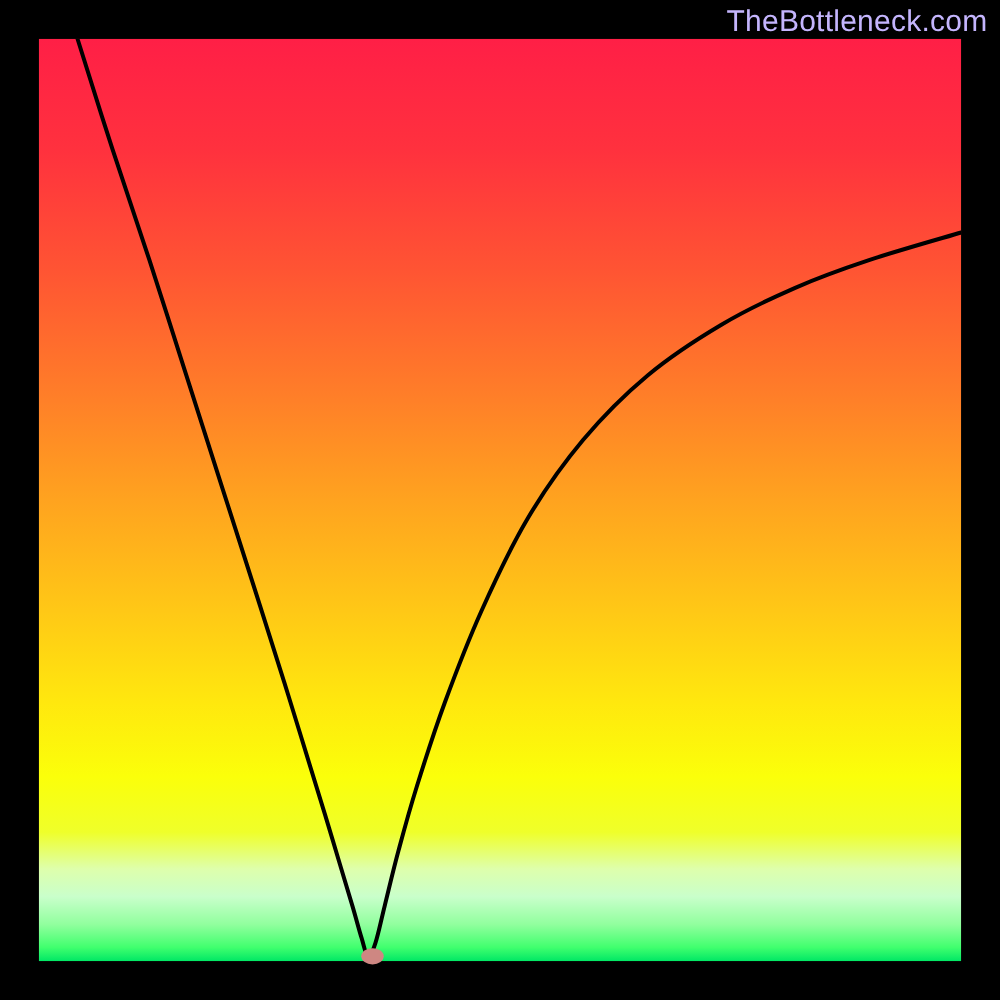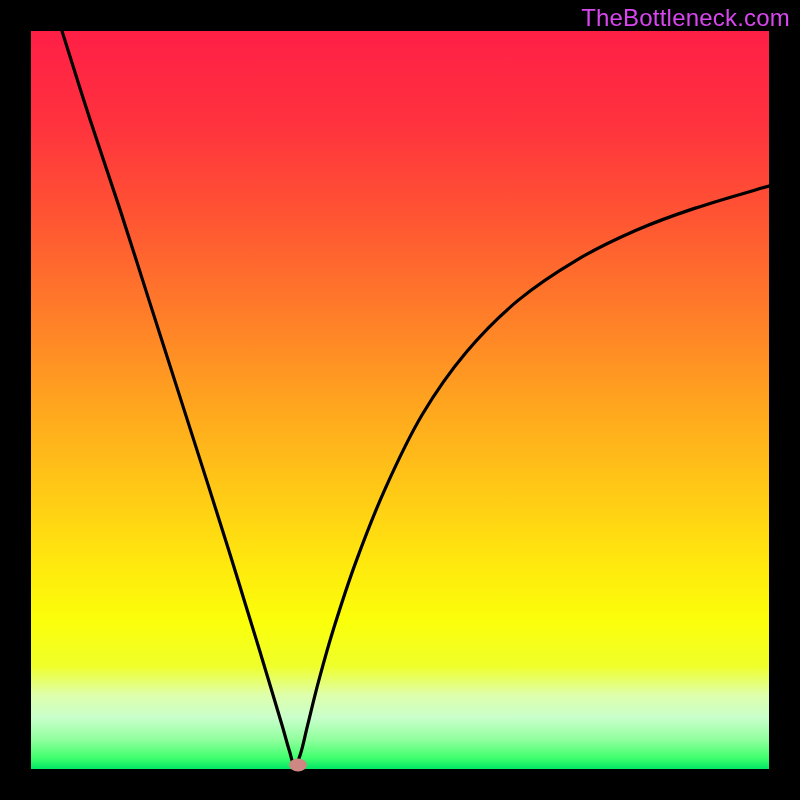--- a/index.html
+++ b/index.html
@@ -16,21 +16,21 @@
     left: 0;
     top: 0;
     width: 800px;
     height: 800px;
     background: #000;
   }
   .attribution {
     position: absolute;
     top: 4px;
     right: 10px;
-    color: #d946ef;
+    color: #c4b5fd;
     font-size: 24px;
     font-weight: 500;
     letter-spacing: 0.2px;
     user-select: none;
   }
   .plot {
     position: absolute;
     left: 31px;
     top: 31px;
     width: 738px;

